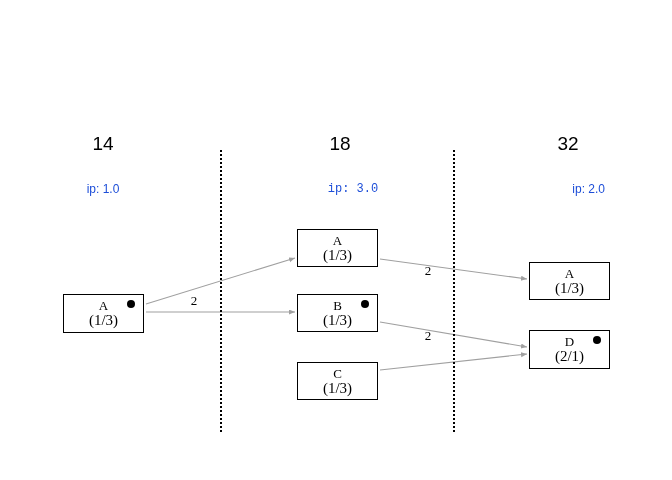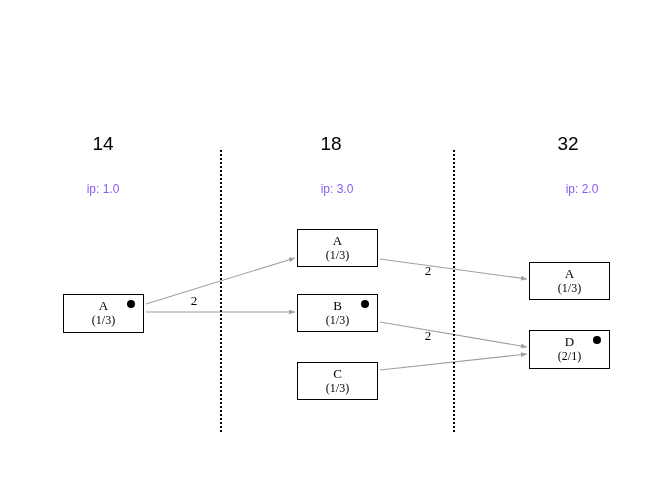--- a/index.html
+++ b/index.html
@@ -29,21 +29,21 @@
     font-family: "Liberation Sans", sans-serif;
     font-size: 19px;
     color: #000000;
     text-align: center;
     width: 80px;
   }
   .col-ip {
     position: absolute;
     font-family: "Liberation Sans", sans-serif;
     font-size: 12px;
-    color: #8b5cf6;
+    color: #1d4ed8;
     text-align: center;
     width: 90px;
   }
   .sep-line {
     position: absolute;
     width: 0;
     border-left: 2px dotted #000000;
   }
   .node-box {
     position: absolute;
@@ -61,21 +61,21 @@
     text-align: center;
     font-size: 13px;
     line-height: 15px;
   }
   .node-frac {
     position: absolute;
     left: 0;
     right: 0;
     top: 18px;
     text-align: center;
-    font-size: 12px;
+    font-size: 15px;
     line-height: 15px;
   }
   .node-dot {
     position: absolute;
     width: 8px;
     height: 8px;
     border-radius: 50%;
     background: #000000;
   }
   .edge-label {
@@ -105,24 +105,24 @@
       <line x1="380" y1="370" x2="527" y2="354" stroke="#a0a0a0" stroke-width="1.1" marker-end="url(#arrow)"></line>
     </svg>
 
   <div id="separator-layer">
       <div class="sep-line" style="left: 220px; top: 150px; height: 282px;"></div>
       <div class="sep-line" style="left: 453px; top: 150px; height: 282px;"></div>
     </div>
   <div id="header-layer">
       <div class="col-header" style="left: 63px; top: 133px;">14</div>
       <div class="col-ip" style="left: 58px; top: 182px;">ip: 1.0</div>
-      <div class="col-header" style="left: 291px; top: 133px;">18</div>
-      <div class="col-ip" style="left: 292px; top: 182px;">ip: 3.0</div>
+      <div class="col-header" style="left: 300px; top: 133px;">18</div>
+      <div class="col-ip" style="left: 308px; top: 182px; font-family: Liberation Mono, monospace;">ip: 3.0</div>
       <div class="col-header" style="left: 528px; top: 133px;">32</div>
-      <div class="col-ip" style="left: 537px; top: 182px;">ip: 2.0</div>
+      <div class="col-ip" style="left: 515px; top: 182px; text-align: right;">ip: 2.0</div>
     </div>
   <div id="node-layer">
       <div class="node-box" style="left: 63px; top: 294px; width: 81px; height: 39px;">
         <div class="node-name">A</div>
         <div class="node-frac">(1/3)</div>
         <div class="node-dot" style="right: 8px; top: 5px;"></div>
       </div>
       <div class="node-box" style="left: 297px; top: 229px; width: 81px; height: 38px;">
         <div class="node-name">A</div>
         <div class="node-frac">(1/3)</div>

